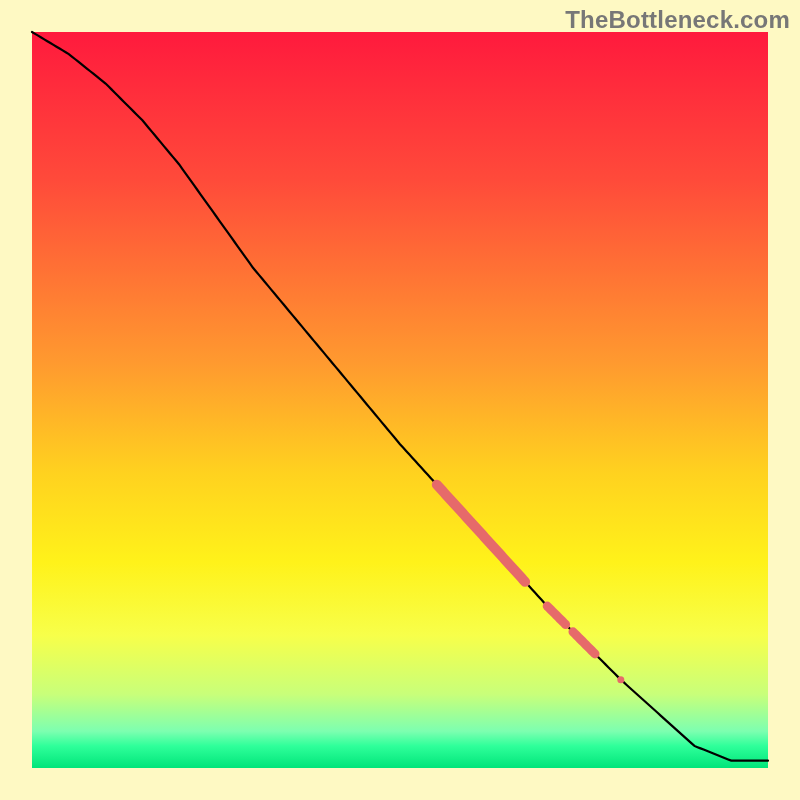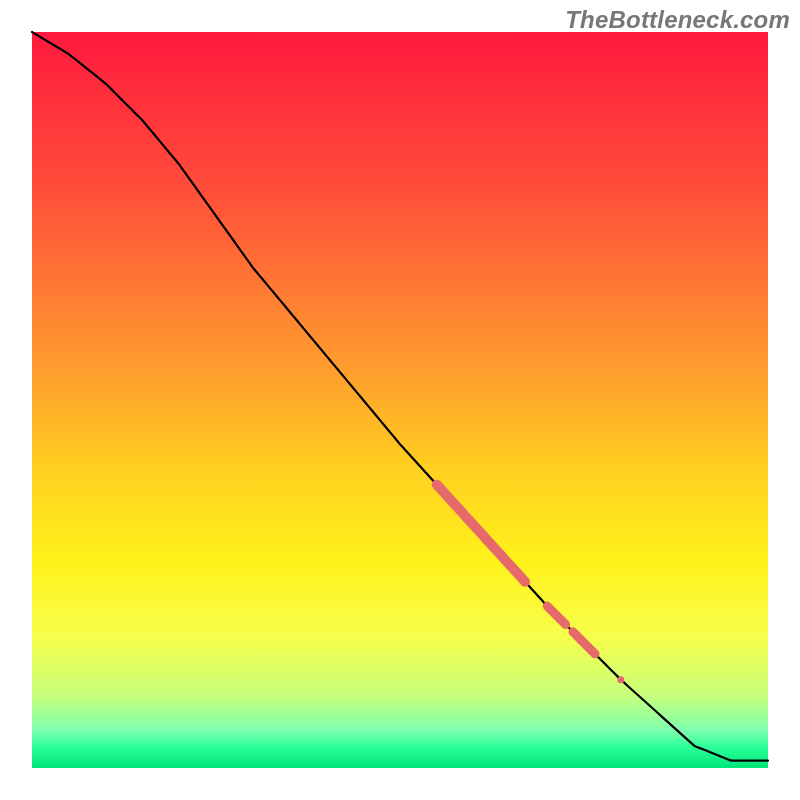--- a/index.html
+++ b/index.html
@@ -8,22 +8,21 @@
     width: 800px;
     height: 800px;
     overflow: hidden;
     background: #000;
     font-family: Arial, Helvetica, sans-serif;
   }
   .frame {
     position: relative;
     width: 800px;
     height: 800px;
-    background: #ffffff;
-    font-style: italic;
+    background: #fef9c3;
   }
   .plot {
     position: absolute;
     left: 32px;
     top: 32px;
     width: 736px;
     height: 736px;
     
   }
   .watermark {

